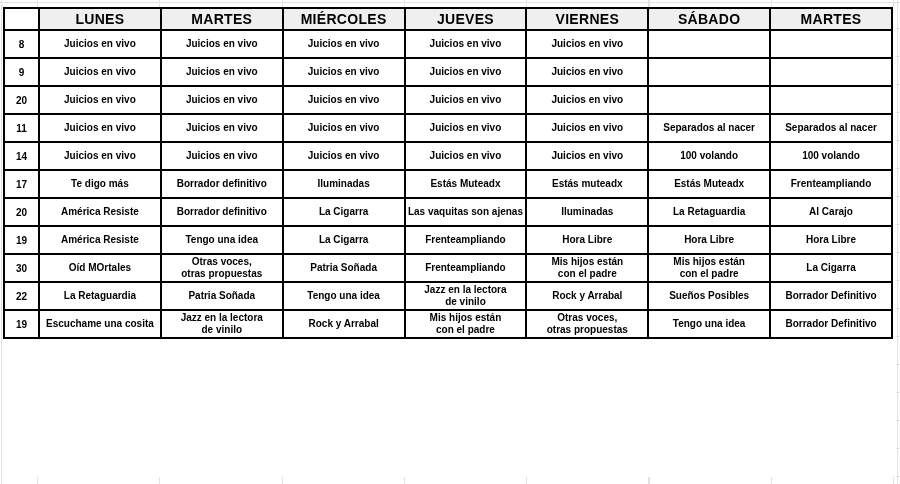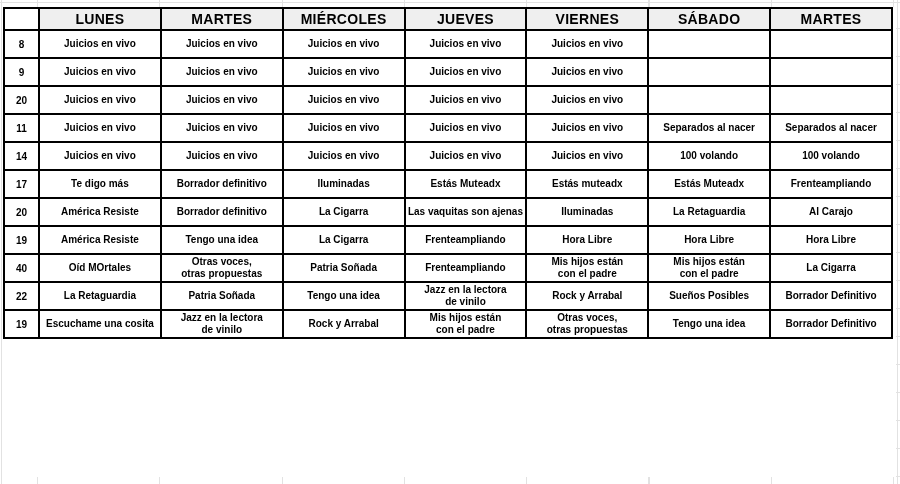--- a/index.html
+++ b/index.html
@@ -174,21 +174,21 @@
         <th class="hour">19</th>
         <td>América Resiste</td>
         <td>Tengo una idea</td>
         <td>La Cigarra</td>
         <td>Frenteampliando</td>
         <td>Hora Libre</td>
         <td>Hora Libre</td>
         <td>Hora Libre</td>
       </tr>
       <tr>
-        <th class="hour">40</th>
+        <th class="hour">30</th>
         <td>Oíd MOrtales</td>
         <td>Otras voces,
 otras propuestas</td>
         <td>Patria Soñada</td>
         <td>Frenteampliando</td>
         <td>Mis hijos están
 con el padre</td>
         <td>Mis hijos están
 con el padre</td>
         <td>La Cigarra</td>

